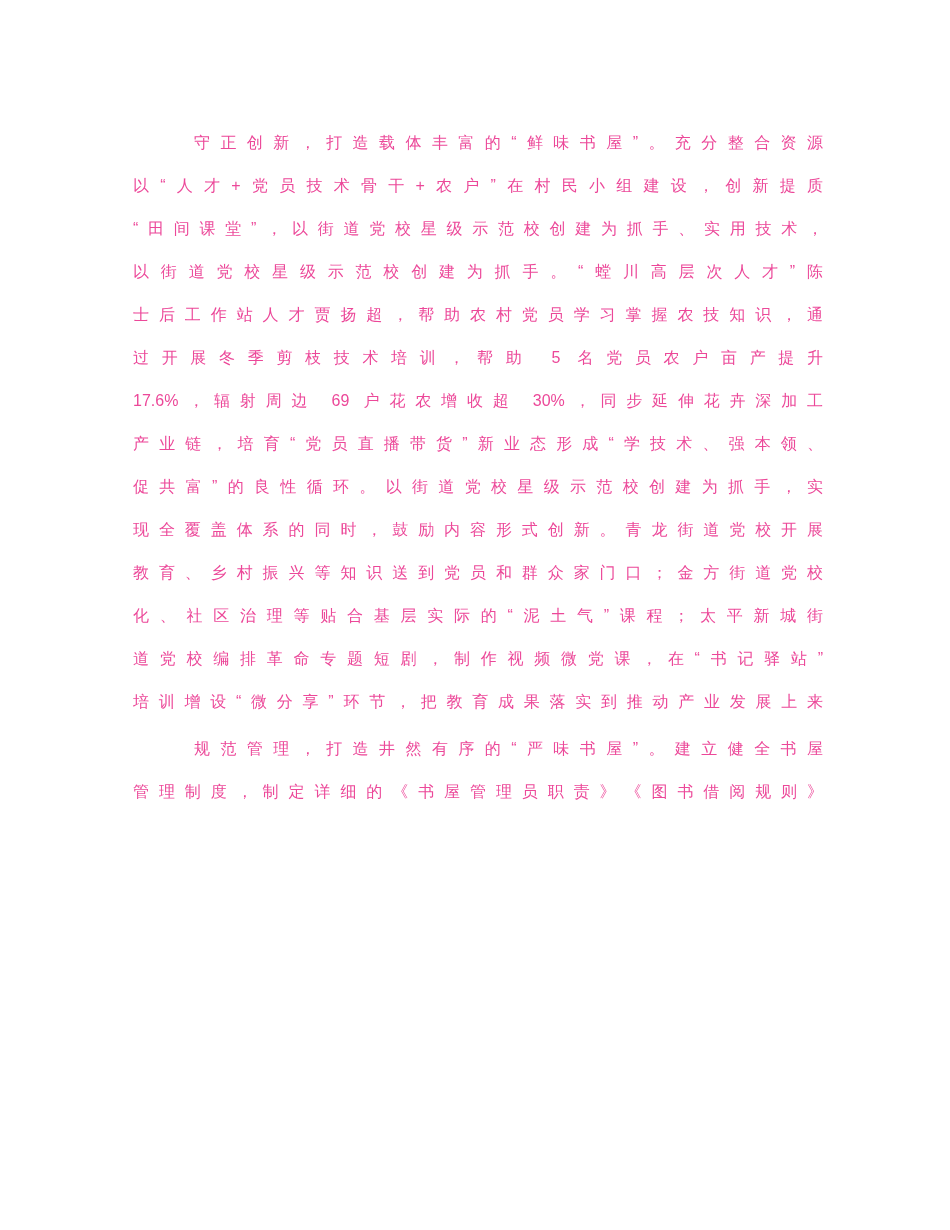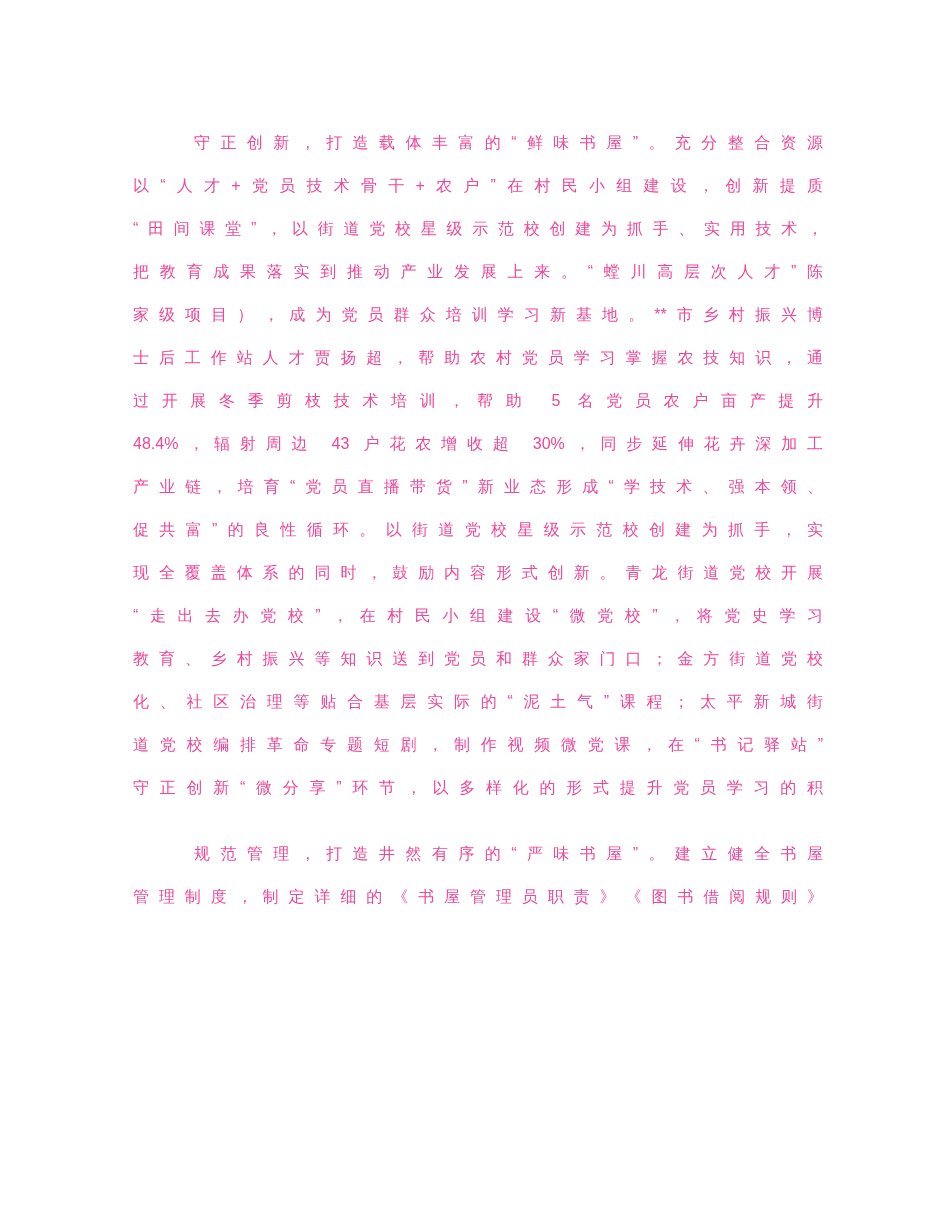--- a/index.html
+++ b/index.html
@@ -25,21 +25,21 @@
     width: 690px;
     color: #ec4899;
     font-family: Liberation Sans, sans-serif;
     font-size: 16px;
     font-weight: 400;
   }
   .para {
     margin: 0;
   }
   .para + .para {
-    margin-top: 23px;
+    margin-top: 4px;
   }
   .line {
     height: 43px;
     line-height: 43px;
     text-align: justify;
     text-align-last: justify;
     letter-spacing: 0;
   }
   .line.first {
     text-indent: 61px;
@@ -50,32 +50,30 @@
 </style>
 </head>
 <body>
 
 <div class="page">
   <div class="doc" id="doc">
       <div class="para">
         <div class="line first">守正创新，打造载体丰富的“鲜味书屋”。充分整合资源</div>
         <div class="line">以“人才+党员技术骨干+农户”在村民小组建设，创新提质</div>
         <div class="line">“田间课堂”，以街道党校星级示范校创建为抓手、实用技术，</div>
-        <div class="line">把教育成果落实到推动产业发展上来。“螳川高层次人才”陈</div>
-        <div class="line">家级项目），成为党员群众培训学习新基地。**市乡村振兴博</div>
+        <div class="line">以街道党校星级示范校创建为抓手。“螳川高层次人才”陈</div>
         <div class="line">士后工作站人才贾扬超，帮助农村党员学习掌握农技知识，通</div>
         <div class="line">过开展冬季剪枝技术培训，帮助 5 名党员农户亩产提升</div>
-        <div class="line">48.4%，辐射周边 43 户花农增收超 30%，同步延伸花卉深加工</div>
+        <div class="line">17.6%，辐射周边 69 户花农增收超 30%，同步延伸花卉深加工</div>
         <div class="line">产业链，培育“党员直播带货”新业态形成“学技术、强本领、</div>
         <div class="line">促共富”的良性循环。以街道党校星级示范校创建为抓手，实</div>
         <div class="line">现全覆盖体系的同时，鼓励内容形式创新。青龙街道党校开展</div>
-        <div class="line">“走出去办党校”，在村民小组建设“微党校”，将党史学习</div>
         <div class="line">教育、乡村振兴等知识送到党员和群众家门口；金方街道党校</div>
         <div class="line">化、社区治理等贴合基层实际的“泥土气”课程；太平新城街</div>
         <div class="line">道党校编排革命专题短剧，制作视频微党课，在“书记驿站”</div>
-        <div class="line">守正创新“微分享”环节，以多样化的形式提升党员学习的积</div>
+        <div class="line">培训增设“微分享”环节，把教育成果落实到推动产业发展上来</div>
       </div>
       <div class="para">
         <div class="line first">规范管理，打造井然有序的“严味书屋”。建立健全书屋</div>
         <div class="line">管理制度，制定详细的《书屋管理员职责》《图书借阅规则》</div>
       </div>
     </div>
 </div>
 
 </body></html>

